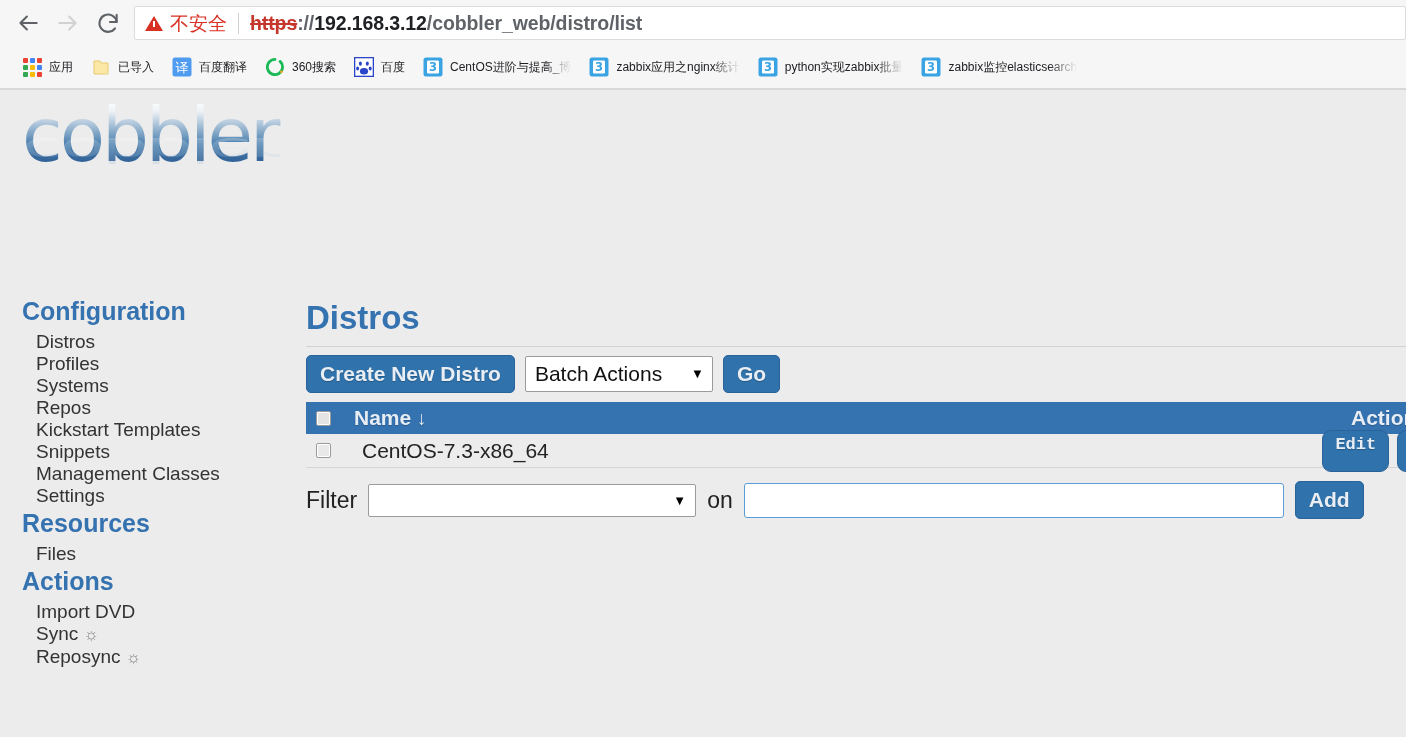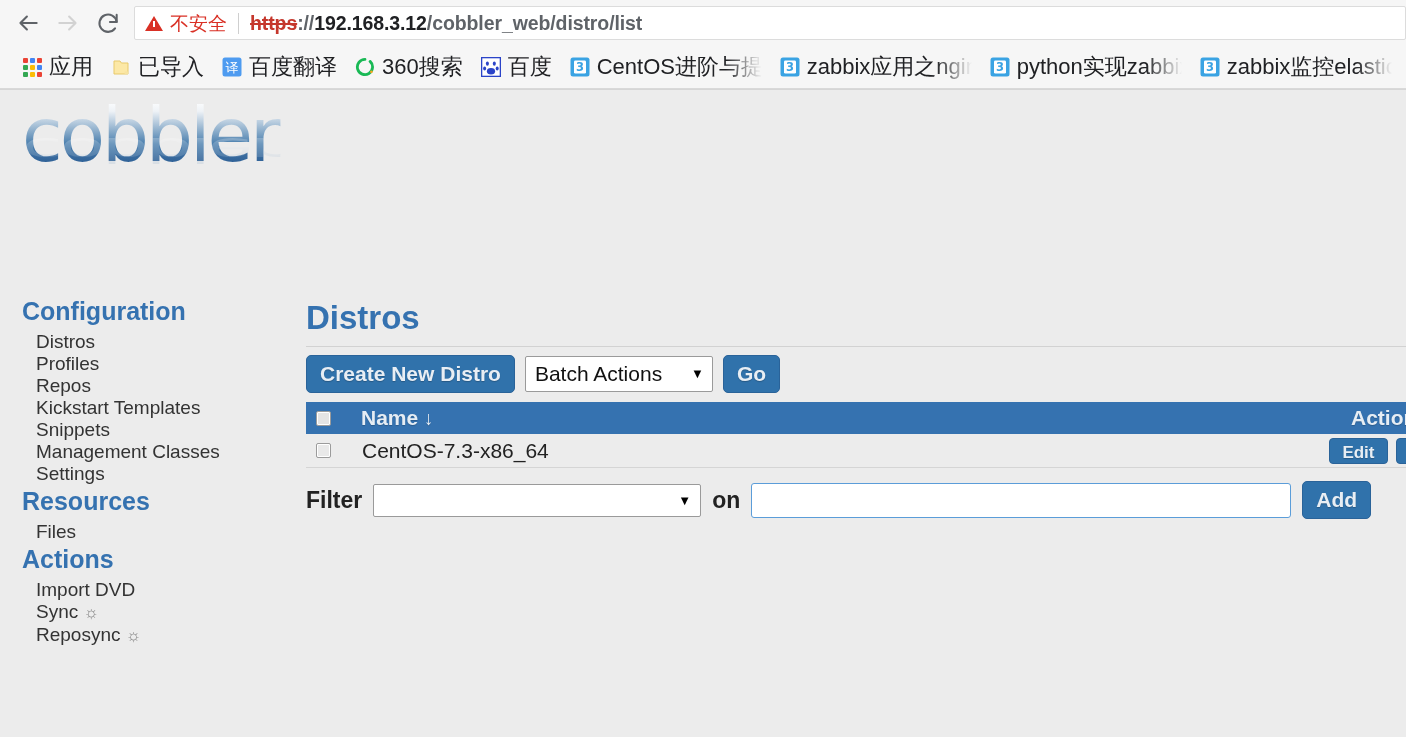--- a/index.html
+++ b/index.html
@@ -110,21 +110,21 @@
   .bm {
     display: flex;
     align-items: center;
     gap: 7px;
     padding: 4px 9px;
     border-radius: 3px;
     flex: none;
     max-width: 210px;
   }
   .bm-label {
-    font-size: 22px;
+    font-size: 12px;
     color: #202124;
     white-space: nowrap;
     overflow: hidden;
     position: relative;
   }
   .bm.fade .bm-label {
     -webkit-mask-image: linear-gradient(to right, #000 78%, transparent 100%);
     mask-image: linear-gradient(to right, #000 78%, transparent 100%);
   }
   .favicon { width: 20px; height: 20px; flex: none; display:block; }
@@ -233,23 +233,24 @@
     border-radius: 5px;
     font-size: 21px;
     font-weight: bold;
     padding: 6px 13px 7px;
     line-height: 23px;
     white-space: nowrap;
     text-shadow: 0 1px 1px rgba(0,0,0,.22);
   }
   .btn.small {
     font-size: 17px;
-    padding: 4px 12px 1px;
-    border-radius: 4px;
+    padding: 4px 12px 17px;
+    border-radius: 9px;
     line-height: 19px;
+    font-family: Liberation Mono, monospace;
   }
   .select {
     background: #ffffff;
     border: 1px solid #9a9a9a;
     border-radius: 2px;
     font-size: 21px;
     padding: 4px 8px 5px 9px;
     line-height: 25px;
     display: flex;
     align-items: center;
@@ -269,21 +270,21 @@
     background: #3572b0;
     display: flex;
     align-items: center;
     height: 32px;
     padding: 0 0 0 10px;
   }
   .th-name {
     color: #e6edf4;
     font-size: 21px;
     font-weight: bold;
-    margin-left: 30px;
+    margin-left: 23px;
     text-shadow: 0 1px 1px rgba(0,0,0,.2);
   }
   .th-actions {
     color: #e6edf4;
     font-size: 21px;
     font-weight: bold;
     margin-left: auto;
     margin-right: -12px;
     text-shadow: 0 1px 1px rgba(0,0,0,.2);
     white-space: nowrap;
@@ -320,21 +321,21 @@
 
   
   .filter-row {
     display: flex;
     align-items: center;
     gap: 11px;
     margin-top: 13px;
   }
   .filter-label, .on-label {
     font-size: 23px;
-    font-weight: bold;
+    font-weight: normal;
     color: #222;
   }
   .filter-select {
     width: 328px;
     height: 33px;
     background: #ffffff;
     border: 1px solid #9a9a9a;
     border-radius: 2px;
     display: flex;
     align-items: center;
@@ -485,20 +486,21 @@
     <div class="logo-text">cobbler</div>
     <div class="logo-reflect">cobbler</div>
   </div>
 
   <div class="sidebar">
 
     <div>
       <div class="side-head">Configuration</div>
       <div class="side-item">Distros</div>
       <div class="side-item">Profiles</div>
+      <div class="side-item">Systems</div>
       <div class="side-item">Repos</div>
       <div class="side-item">Kickstart Templates</div>
       <div class="side-item">Snippets</div>
       <div class="side-item">Management Classes</div>
       <div class="side-item">Settings</div>
     </div>
 
     <div>
       <div class="side-head tight">Resources</div>
       <div class="side-item">Files</div>

